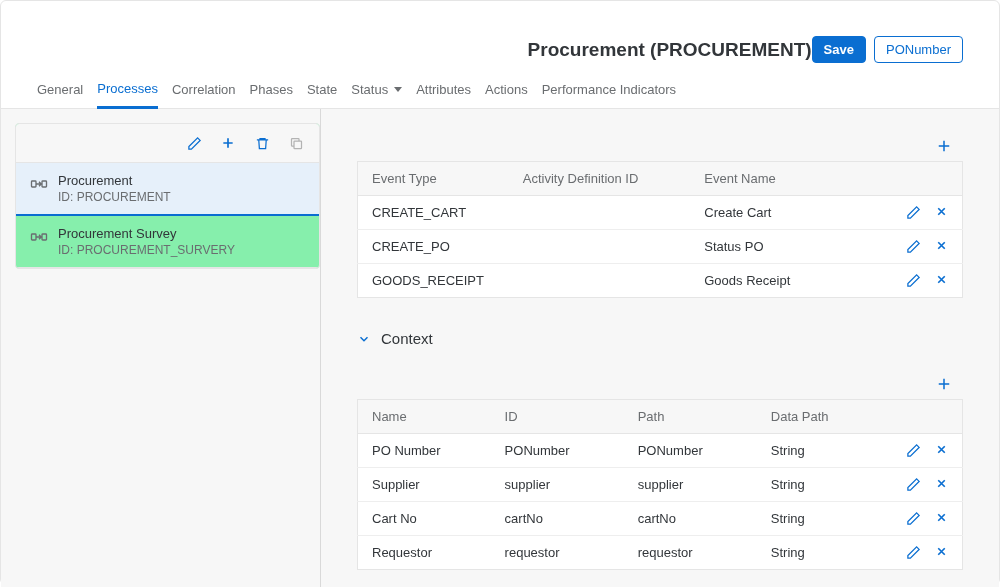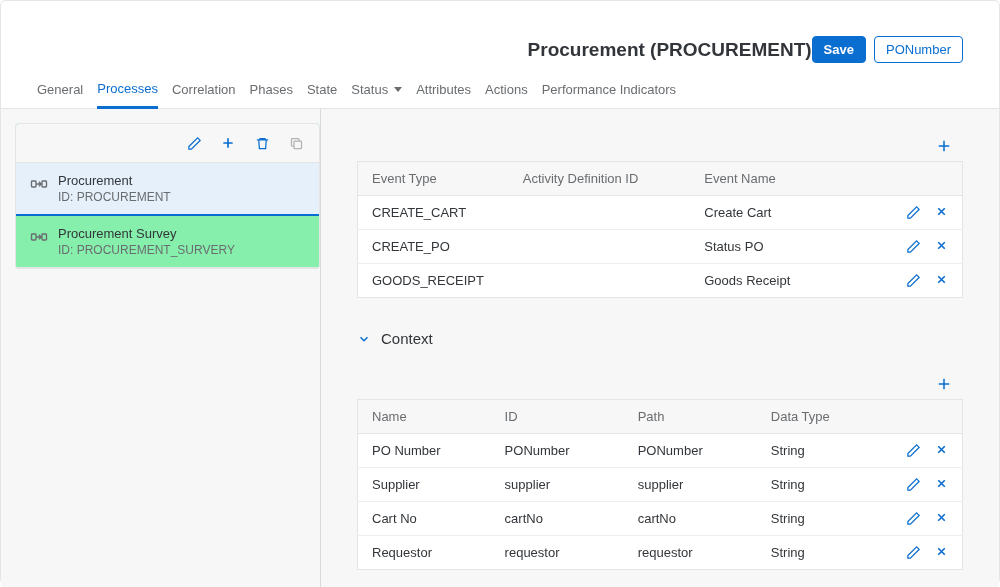--- a/index.html
+++ b/index.html
@@ -405,21 +405,21 @@
               <col style="width:22%">
               <col style="width:22%">
               <col style="width:22%">
               <col style="width:12%">
             </colgroup>
           <thead>
             <tr>
               <th>Name</th>
               <th>ID</th>
               <th>Path</th>
-              <th>Data Type</th>
+              <th>Data Path</th>
               <th></th>
             </tr>
           </thead>
           <tbody id="context-body">
               <tr>
                 <td>PO Number</td>
                 <td>PONumber</td>
                 <td>PONumber</td>
                 <td>String</td>
                 <td>

